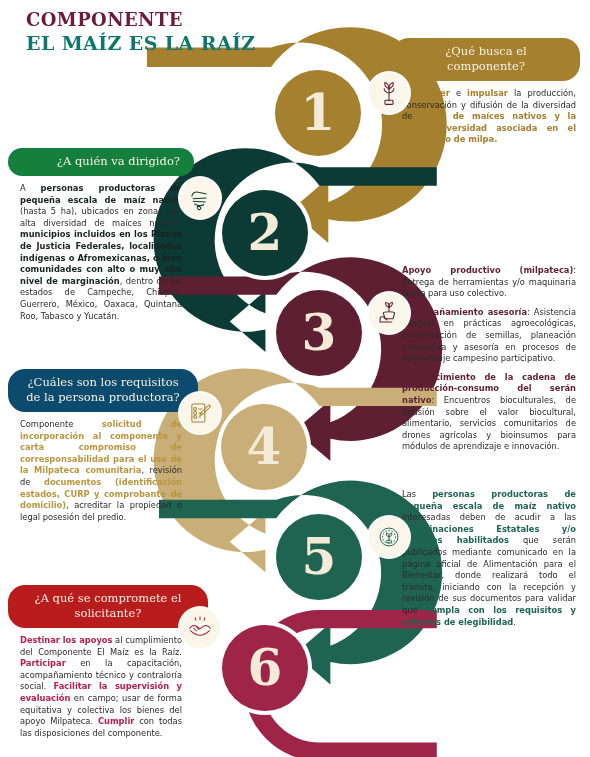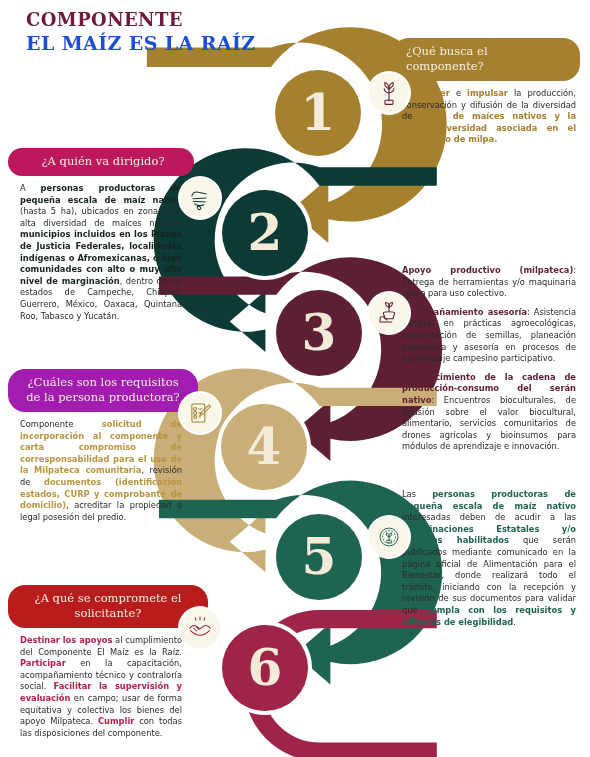--- a/index.html
+++ b/index.html
@@ -16,61 +16,61 @@
   
   .title-block{position:absolute;left:26px;top:10px;z-index:40;}
   .title-line1{
     font-family:"DejaVu Serif","Liberation Serif",serif;
     font-weight:bold;font-size:18px;letter-spacing:.4px;
     color:#6E1A3C;line-height:20px;margin:0;
   }
   .title-line2{
     font-family:"DejaVu Serif","Liberation Serif",serif;
     font-weight:bold;font-size:19px;letter-spacing:.4px;
-    color:#1d4ed8;line-height:22px;margin:2px 0 0 0;
+    color:#0f766e;line-height:22px;margin:2px 0 0 0;
   }
 
   
   .panel{position:absolute;z-index:30;}
   .panel-head{
     border-radius:17px;
     padding:6px 14px 7px 14px;
     color:#F6F0E2;
     font-family:"DejaVu Serif","Liberation Serif",serif;
     font-size:11.5px;line-height:15px;
-    text-align:left;
+    text-align:center;
     box-sizing:border-box;
   }
   .panel-body{
     padding:7px 2px 0 2px;
     font-size:8.3px;line-height:11.6px;
     color:#2b2b2b;
     text-align:justify;
   }
   .panel-body p{margin:0 0 7px 0;}
   .panel-body p:last-child{margin-bottom:0;}
   .panel-body b{font-weight:bold;}
 
   .p1{left:368px;top:38px;width:212px;}
   .p1 .panel-head{background:#A5802F;width:188px;margin-left:24px;}
   .p1 .panel-body{padding-left:34px;padding-right:4px;}
   .p1 b{color:#A5802F;}
 
   .p2{left:8px;top:148px;width:212px;}
-  .p2 .panel-head{background:#be185d;width:186px;margin-left:0px;text-align:center;padding-left:18px;}
+  .p2 .panel-head{background:#15803d;width:186px;margin-left:0px;text-align:right;padding-left:18px;}
   .p2 .panel-body{padding-left:12px;padding-right:38px;}
   .p2 b{color:#17231f;}
 
   .p3{left:368px;top:258px;width:212px;}
   .p3 .panel-head{background:#5E1F33;width:190px;margin-left:22px;}
   .p3 .panel-body{padding-left:34px;padding-right:4px;}
   .p3 b{color:#5E1F33;}
 
   .p4{left:8px;top:369px;width:212px;}
-  .p4 .panel-head{background:#a21caf;width:190px;margin-left:0px;text-align:center;}
+  .p4 .panel-head{background:#0c4a6e;width:190px;margin-left:0px;text-align:center;}
   .p4 .panel-body{padding-left:12px;padding-right:38px;}
   .p4 b{color:#B9953F;}
 
   .p5{left:368px;top:482px;width:212px;}
   .p5 .panel-head{background:#1E6451;width:190px;margin-left:22px;}
   .p5 .panel-body{padding-left:34px;padding-right:4px;}
   .p5 b{color:#1E6451;}
 
   .p6{left:8px;top:585px;width:212px;}
   .p6 .panel-head{background:#b91c1c;width:200px;margin-left:0px;text-align:center;}

